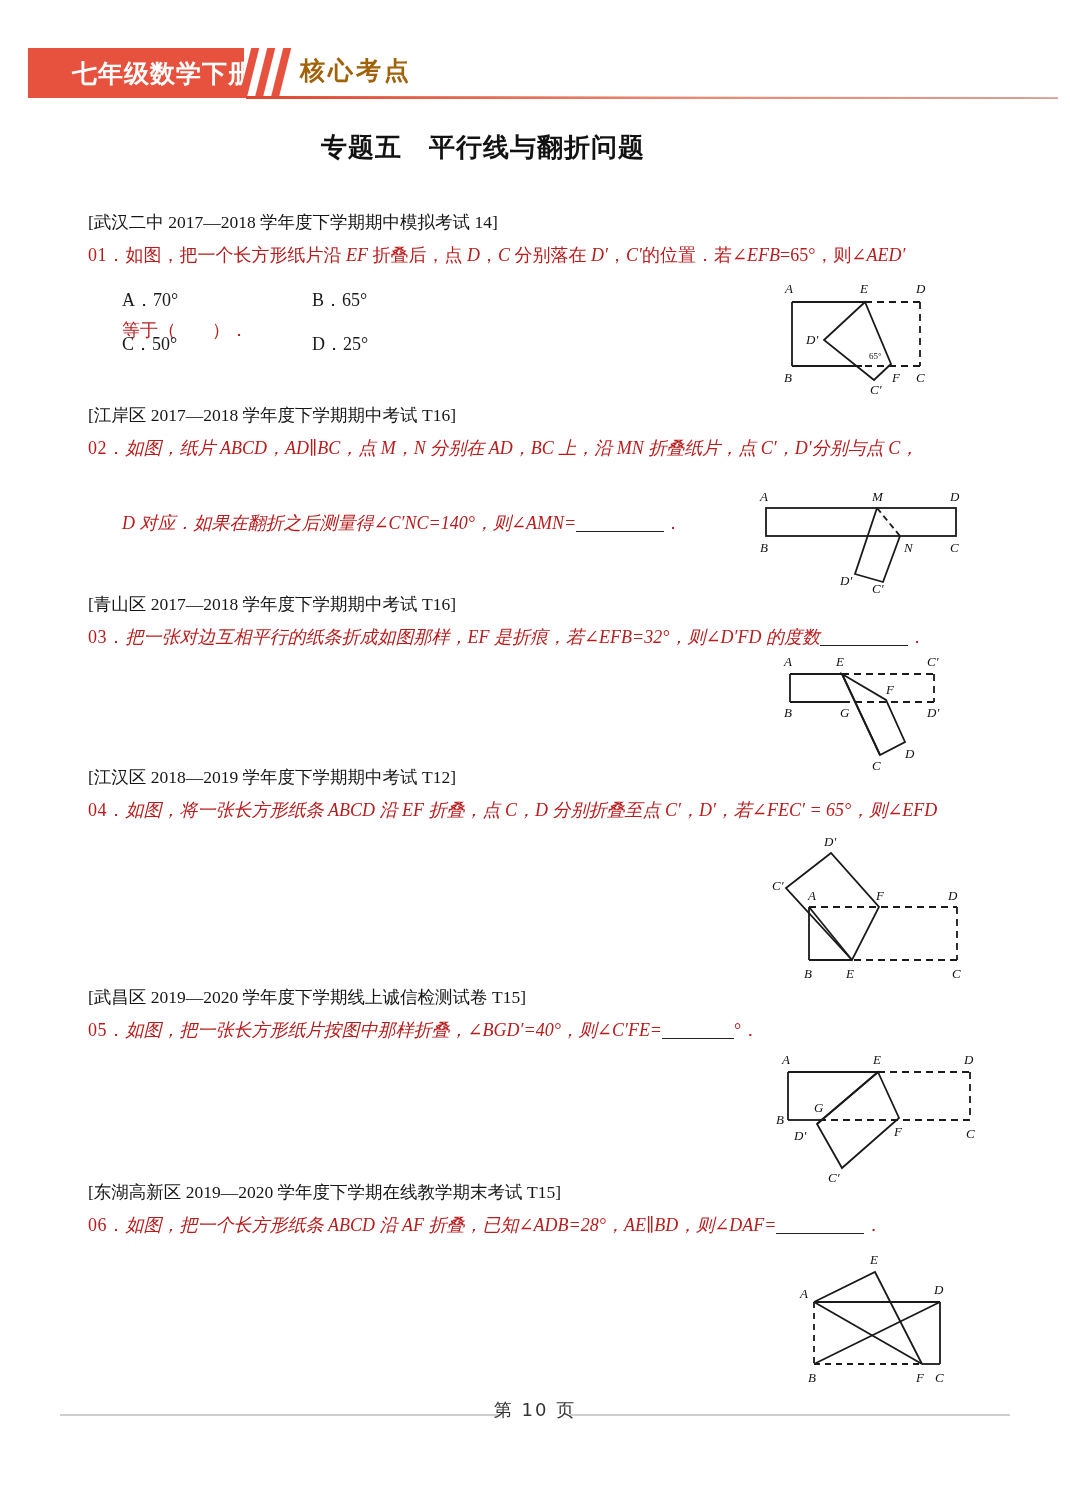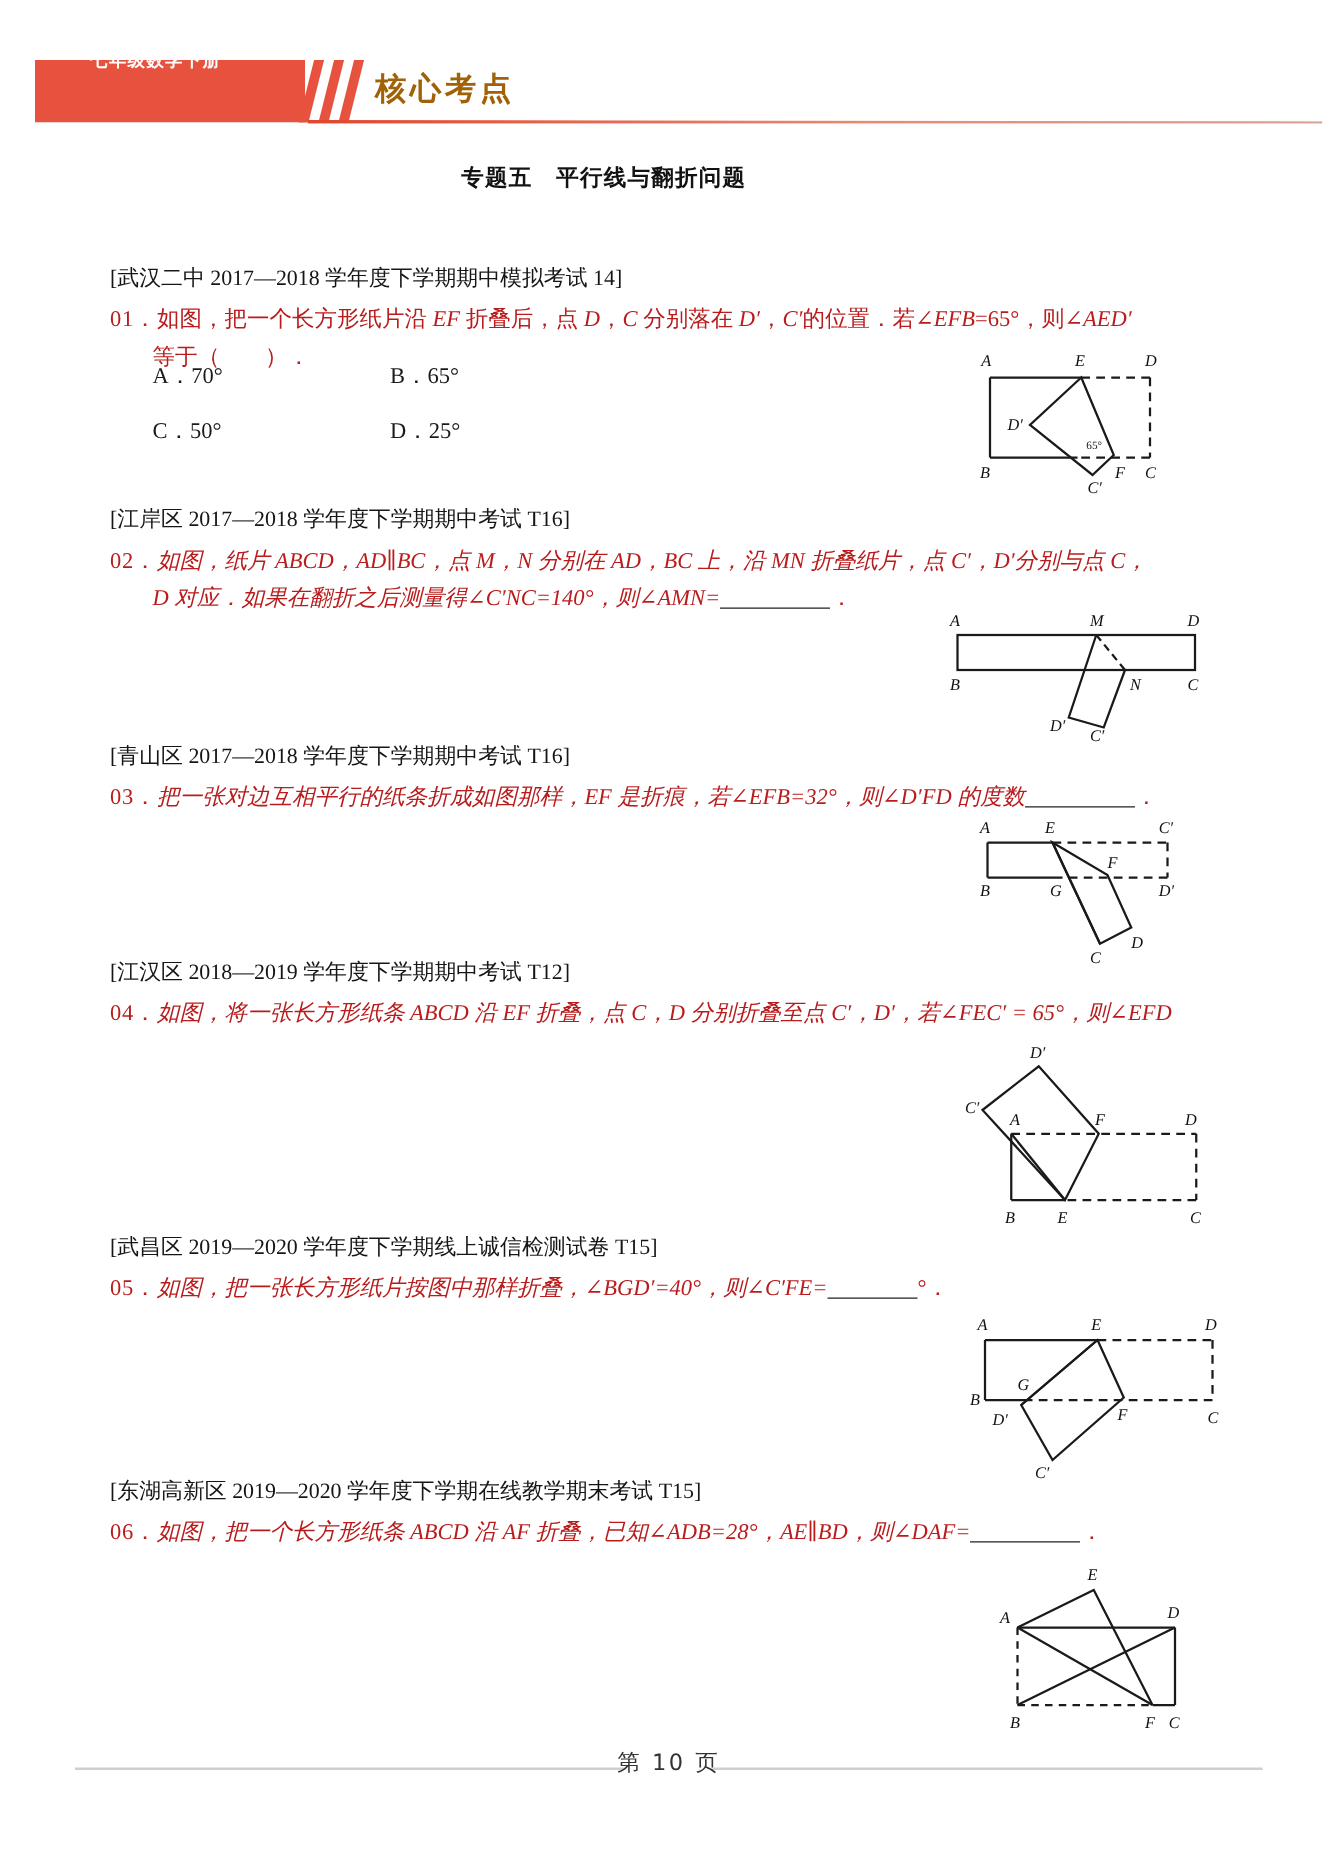--- a/index.html
+++ b/index.html
@@ -28,24 +28,24 @@
     left: 28px;
     top: 48px;
     width: 216px;
     height: 50px;
     background: #e6523d;
     clip-path: polygon(0 0, 100% 0, 100% 100%, 0 100%);
   }
   .hdr-book-title {
     position: absolute;
     left: 72px;
-    top: 40px;
+    top: 57px;
     font-family: "DejaVu Sans", sans-serif;
     font-weight: bold;
-    font-size: 14px;
+    font-size: 25px;
     color: #ffffff;
     letter-spacing: 1px;
     white-space: nowrap;
   }
   .hdr-slashes {
     position: absolute;
     left: 243px;
     top: 48px;
     width: 52px;
     height: 50px;
@@ -81,40 +81,40 @@
 
   
   .page-title {
     position: absolute;
     left: 0;
     top: 130px;
     width: 966px;
     text-align: center;
     font-family: Liberation Serif, serif;
     font-weight: bold;
-    font-size: 18px;
+    font-size: 26px;
     letter-spacing: 1px;
     color: #121212;
   }
 
   
   .block { position: absolute; left: 88px; width: 905px; }
   .src {
     font-size: 17.5px;
     line-height: 1.45;
     color: #161616;
     white-space: nowrap;
   }
   .qline {
     font-size: 18px;
     line-height: 1.62;
     color: #b91c1c;
   }
   .qnum { letter-spacing: 0.5px; }
-  .indent { padding-left: 34px; }
+  .indent { padding-left: 34px; margin-top: 45px; }
   i { font-style: italic; }
   .blank {
     display: inline-block;
     width: 88px;
     border-bottom: 1.4px solid #222;
     vertical-align: -3px;
   }
   .blank.short { width: 72px; }
   .blank.long { width: 100px; }
 

